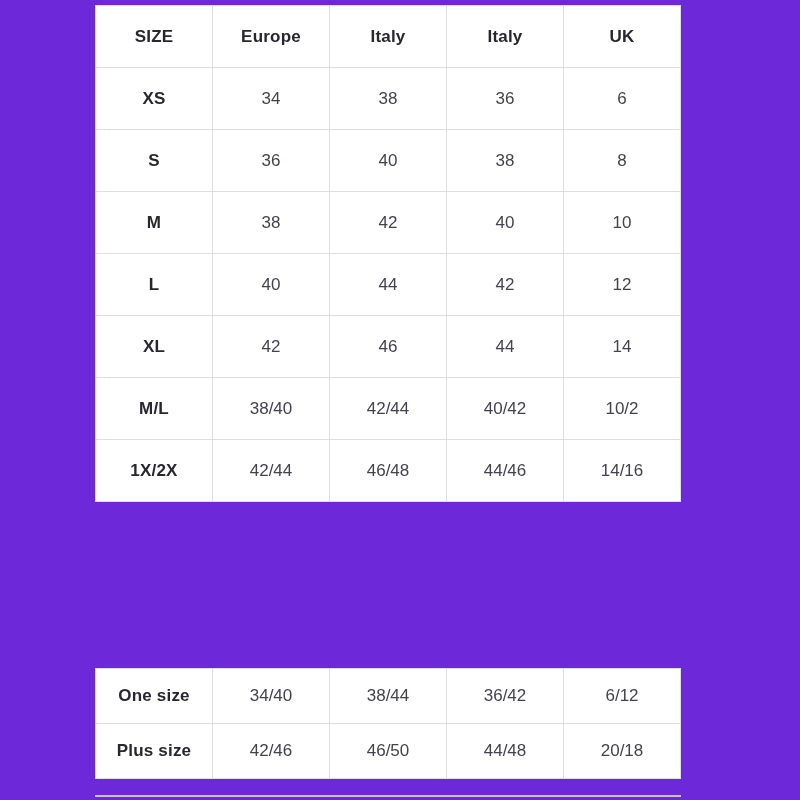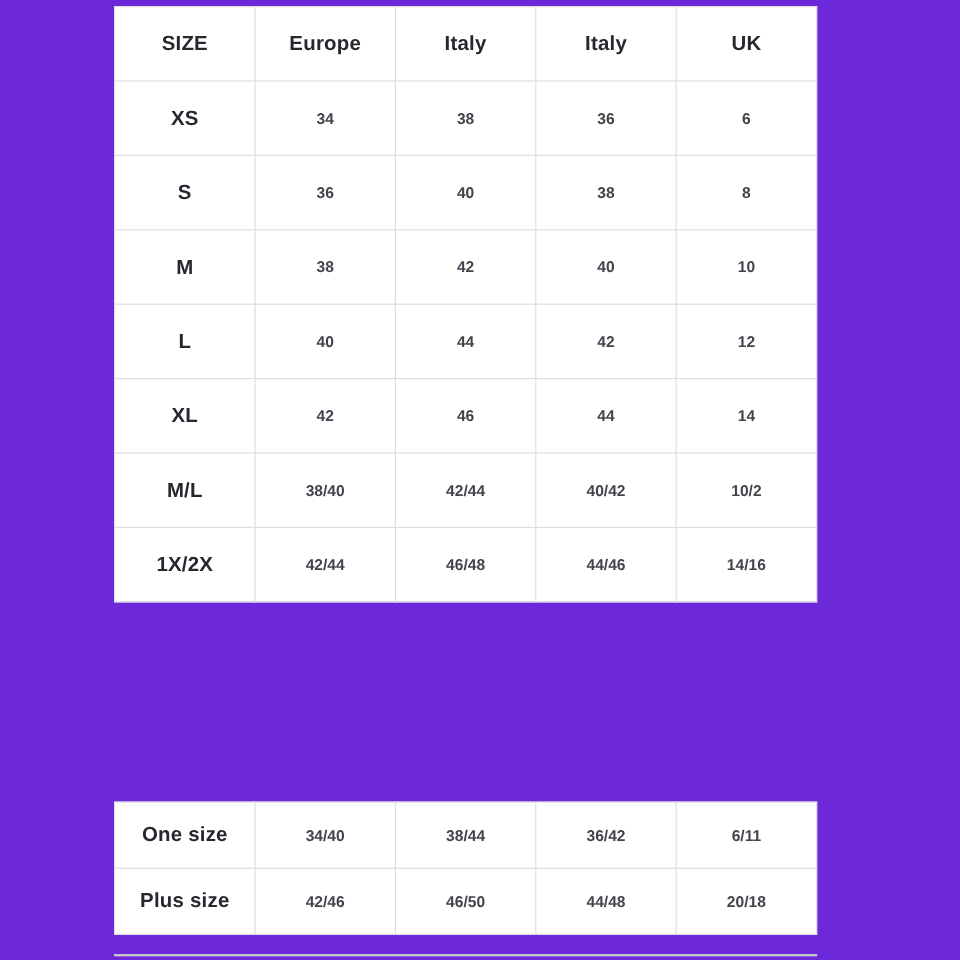--- a/index.html
+++ b/index.html
@@ -34,22 +34,22 @@
   }
   #size-table tr { height: 62px; }
   #alt-size-table tr { height: 55px; }
   table.conv-table th {
     font-size: 17px;
     font-weight: 700;
     color: #27272f;
     letter-spacing: 0.2px;
   }
   table.conv-table td {
-    font-size: 13px;
-    font-weight: 700;
+    font-size: 17px;
+    font-weight: 400;
     color: #43434e;
   }
   .divider-line {
     position: absolute;
     left: 95px;
     top: 795px;
     width: 586px;
     height: 2px;
     background: #c6c6c6;
   }
@@ -120,21 +120,21 @@
   </tbody>
     </table>
 
   <table class="conv-table" id="alt-size-table">
     <tbody>
         <tr>
       <th>One size</th>
       <td>34/40</td>
       <td>38/44</td>
       <td>36/42</td>
-      <td>6/11</td>
+      <td>6/12</td>
     </tr>
     <tr>
       <th>Plus size</th>
       <td>42/46</td>
       <td>46/50</td>
       <td>44/48</td>
       <td>20/18</td>
     </tr>
   </tbody>
     </table>

